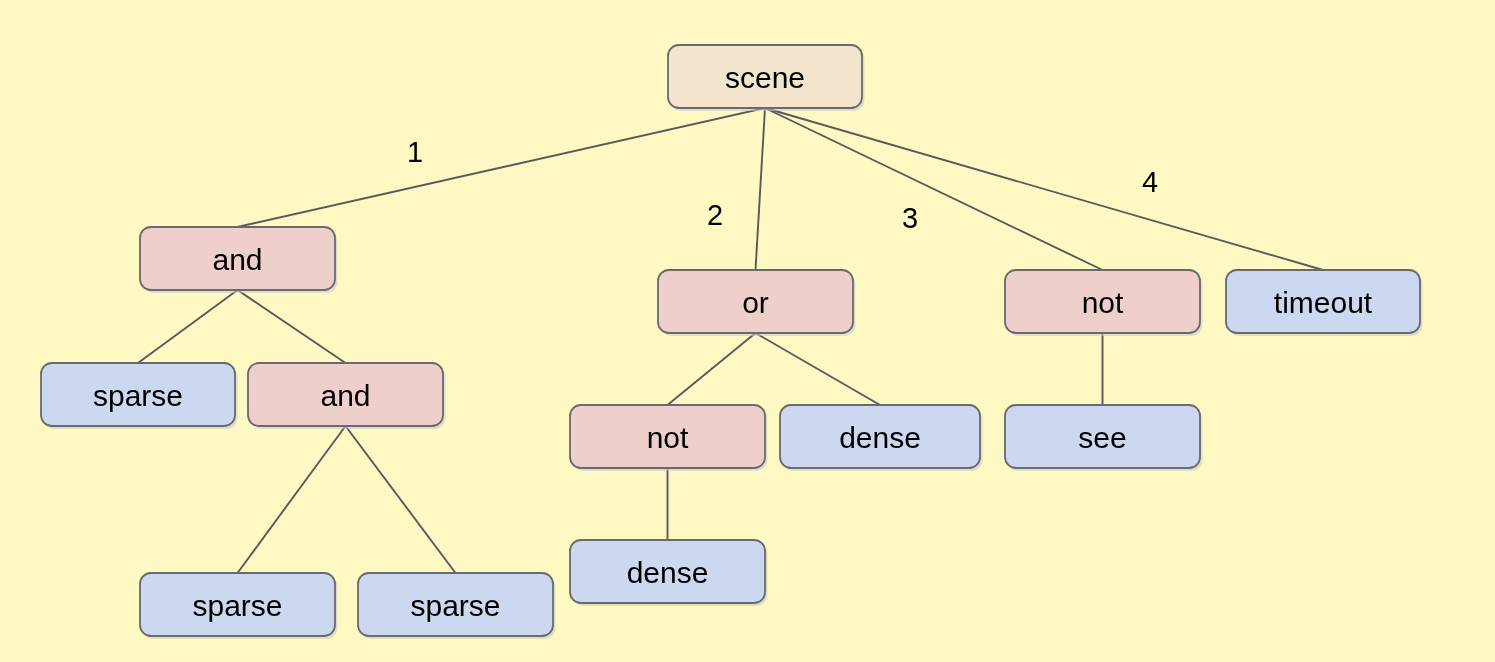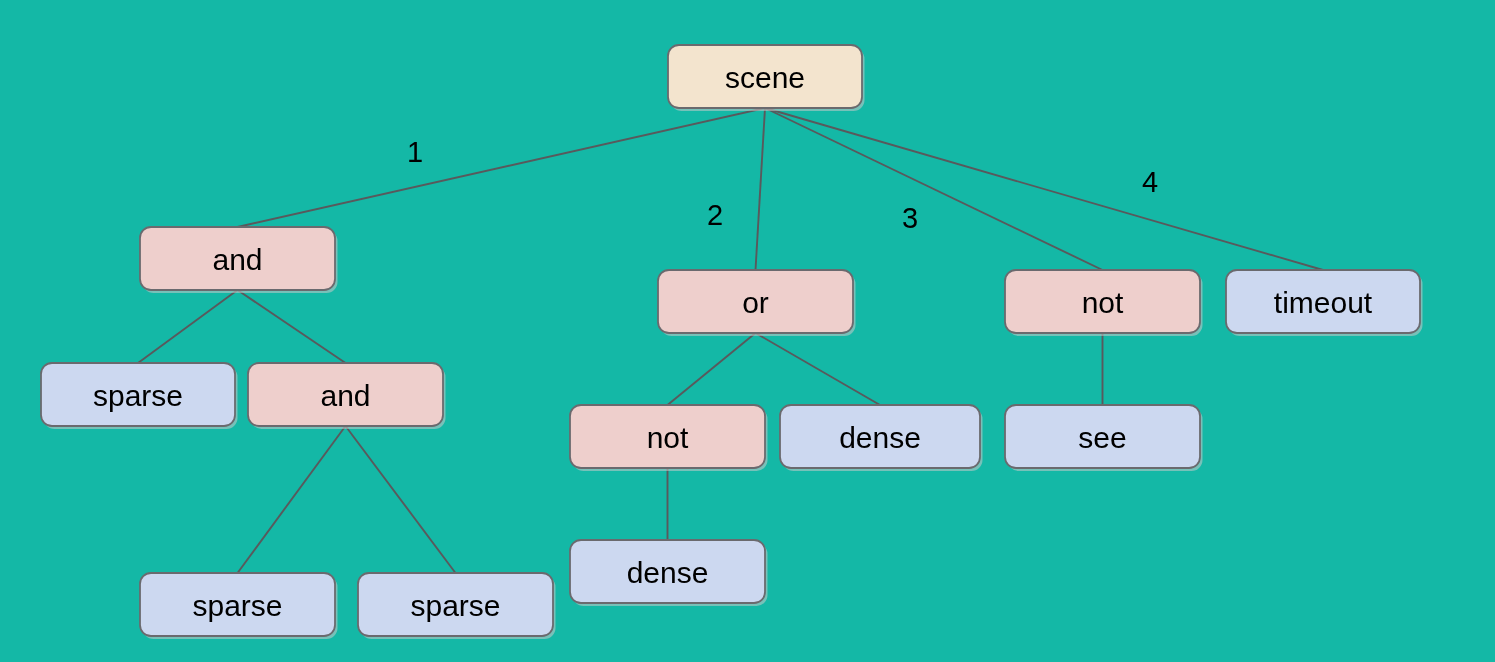--- a/index.html
+++ b/index.html
@@ -50,21 +50,21 @@
     font-family: "Liberation Sans", sans-serif;
     font-size: 29px;
     fill: #000000;
     text-anchor: middle;
     dominant-baseline: central;
   }
 </style>
 </head>
 <body>
 
-<div id="canvas" style="background: #14b8a6;">
+<div id="canvas" style="background: #fef9c3;">
   <svg id="tree" viewBox="0 0 1495 662" xmlns="http://www.w3.org/2000/svg">
     <g id="edges-layer">
         <line x1="765" y1="108" x2="237.5" y2="227" class="edge-line" stroke="#59595c"></line>
         <line x1="765" y1="108" x2="755.5" y2="270" class="edge-line" stroke="#59595c"></line>
         <line x1="765" y1="108" x2="1102.5" y2="270" class="edge-line" stroke="#59595c"></line>
         <line x1="765" y1="108" x2="1323" y2="270" class="edge-line" stroke="#59595c"></line>
         <line x1="237.5" y1="290" x2="138" y2="363" class="edge-line" stroke="#59595c"></line>
         <line x1="237.5" y1="290" x2="345.5" y2="363" class="edge-line" stroke="#59595c"></line>
         <line x1="345.5" y1="426" x2="237.5" y2="573" class="edge-line" stroke="#59595c"></line>
         <line x1="345.5" y1="426" x2="455.5" y2="573" class="edge-line" stroke="#59595c"></line>

